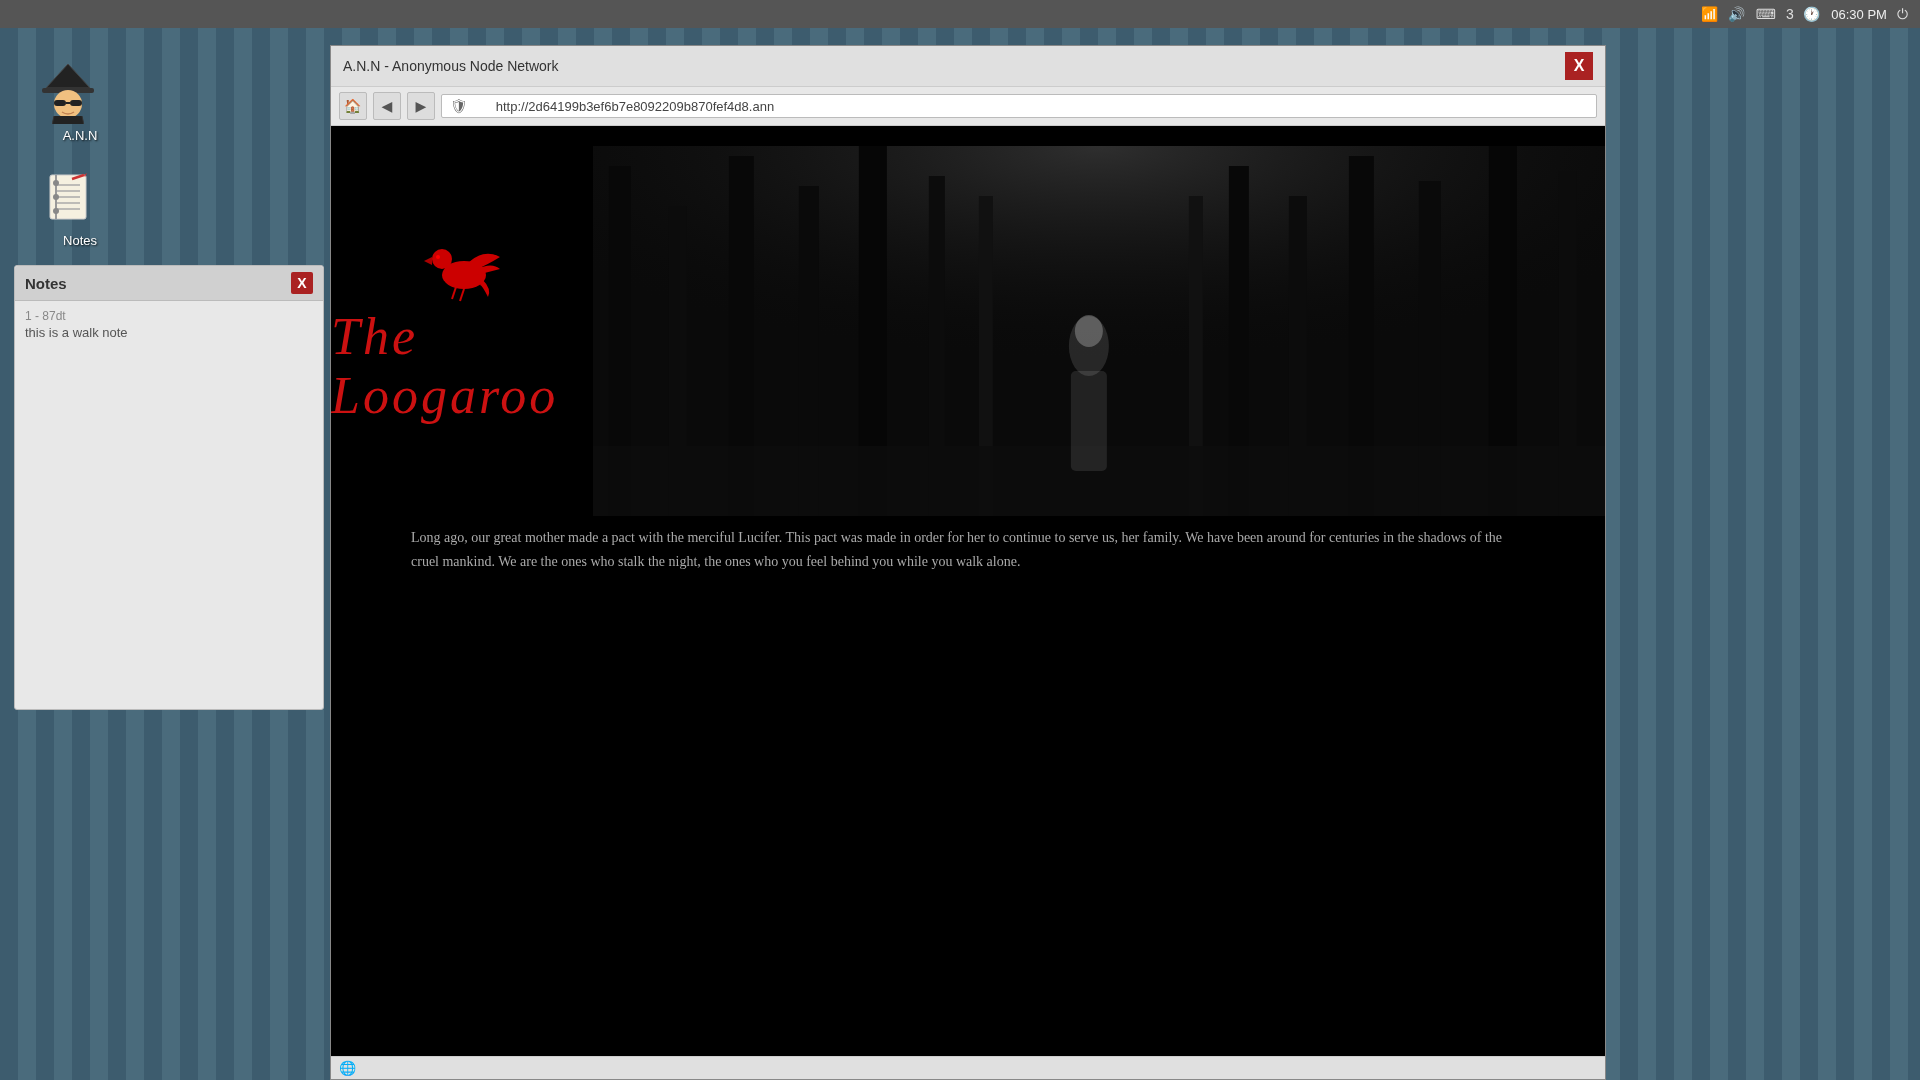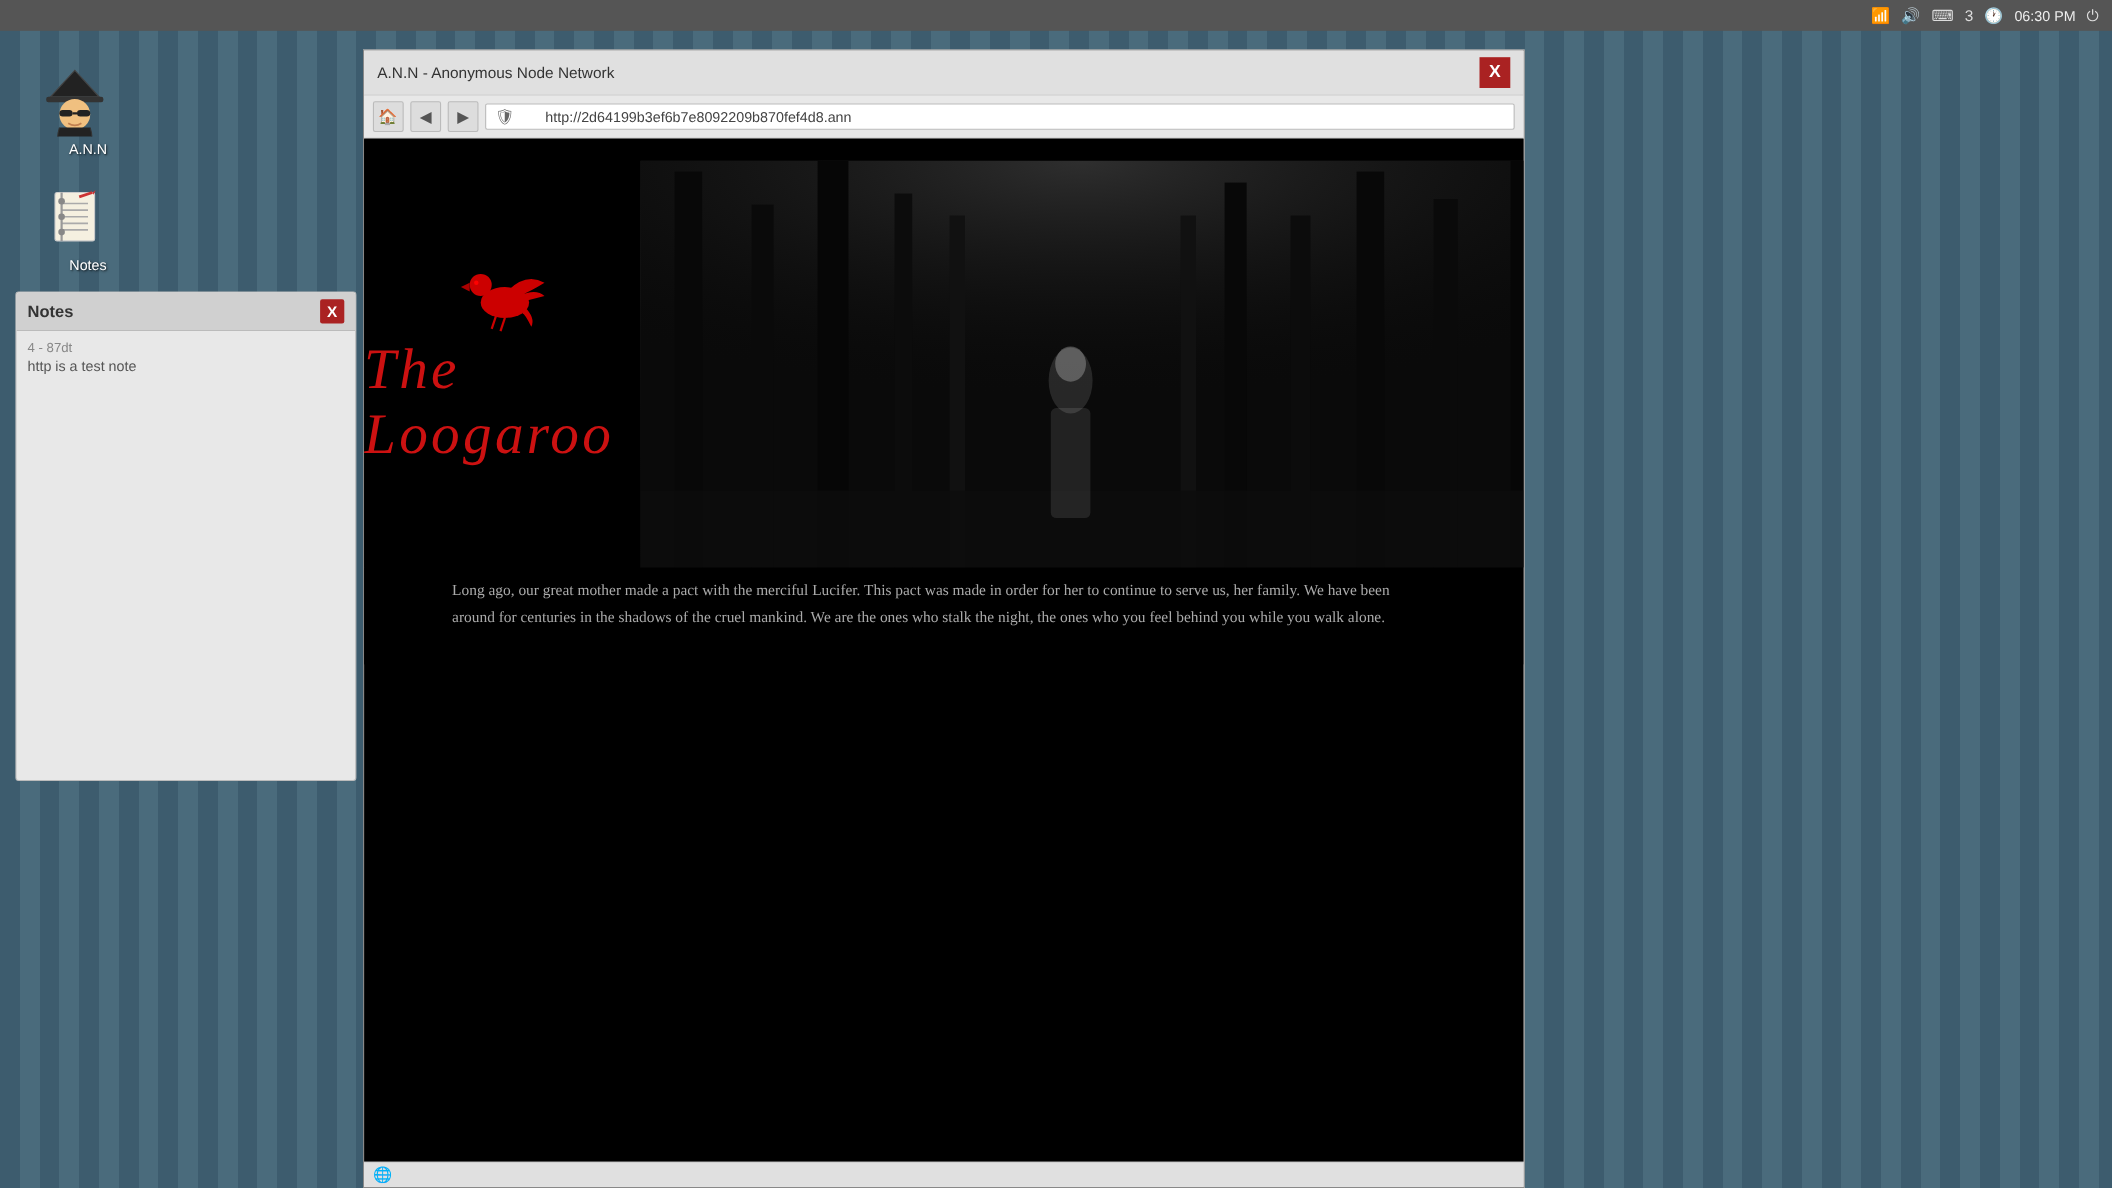--- a/index.html
+++ b/index.html
@@ -162,21 +162,21 @@
       border-radius: 2px;
     }
 
     
     .browser-window {
       position: absolute;
       top: 45px;
       left: 330px;
       right: 0;
       bottom: 0;
-      width: 1056px;
+      width: 1276px;
       background: #f5f5f5;
       border: 1px solid #888;
       display: flex;
       flex-direction: column;
     }
 
     .browser-titlebar {
       background: #e0e0e0;
       padding: 6px 12px;
       display: flex;
@@ -408,22 +408,22 @@
     </div>
     <span class="icon-label">Notes</span>
   </div>
 
   <div class="notes-panel">
     <div class="notes-panel-header">
       <span class="notes-panel-title">Notes</span>
       <button class="notes-close-btn">X</button>
     </div>
     <div class="notes-content">
-      <div class="note-entry-id">4 - 87dt</div>
-      <div class="note-entry-text">http is a test note</div>
+      <div class="note-entry-id">1 - 87dt</div>
+      <div class="note-entry-text">this is a walk note</div>
     </div>
   </div>
 
   <div class="browser-window">
 
     <div class="browser-titlebar">
       <span class="browser-title-text">A.N.N - Anonymous Node Network</span>
       <button class="browser-close-btn">X</button>
     </div>
 

